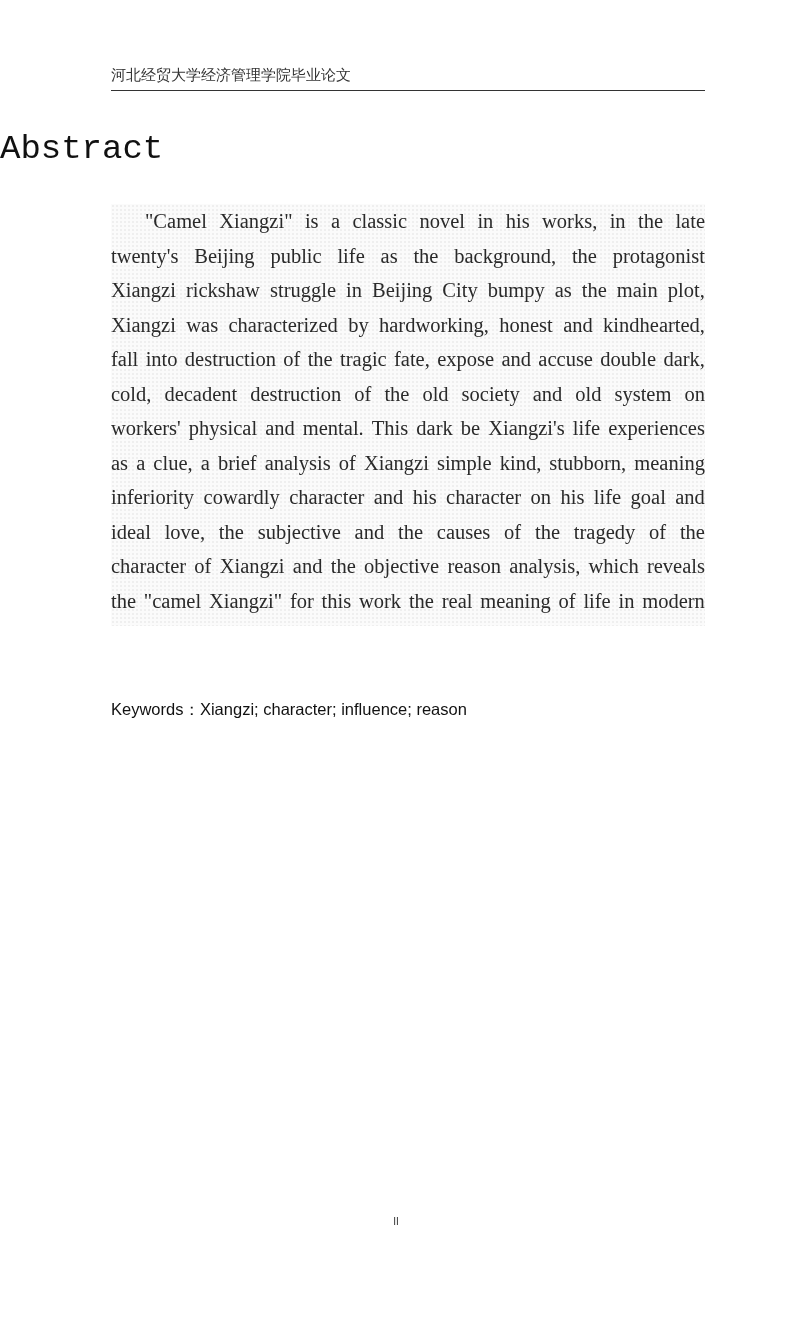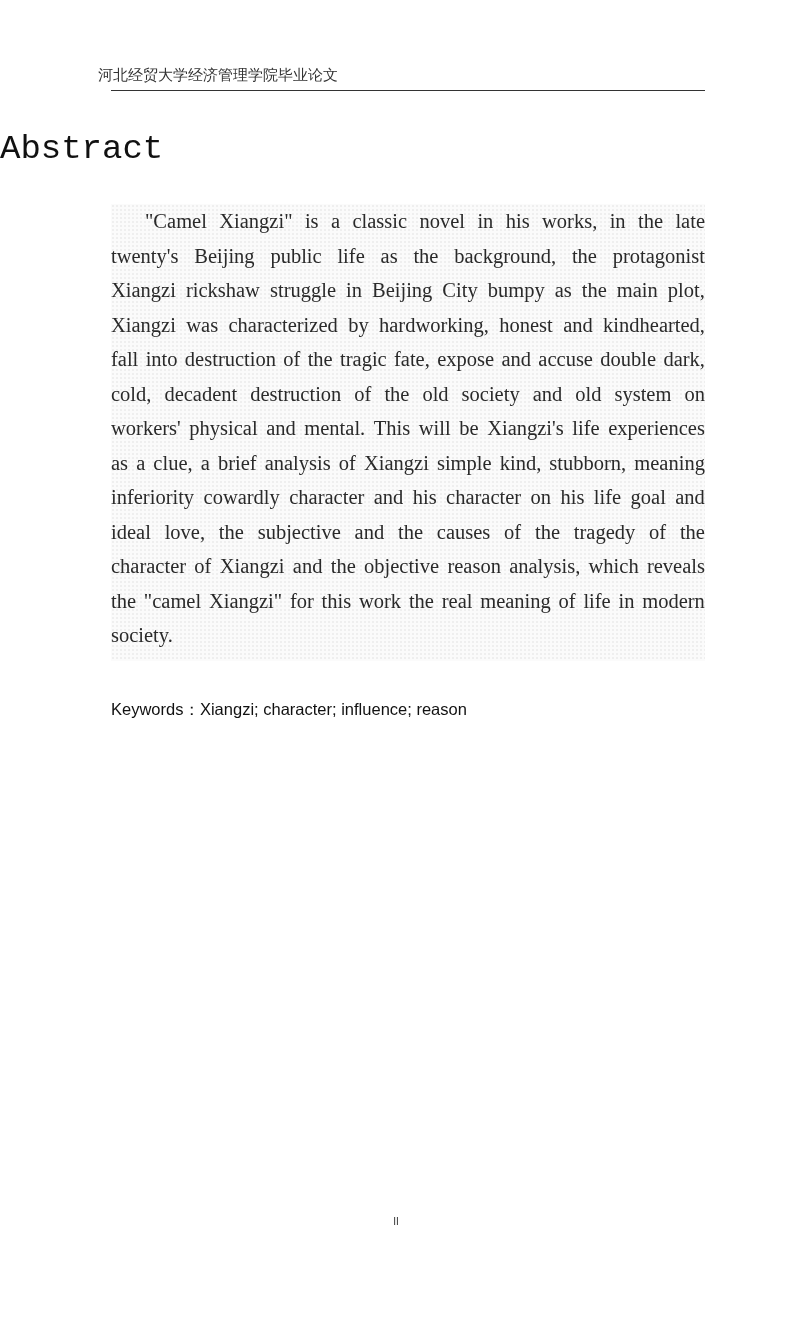--- a/index.html
+++ b/index.html
@@ -1,21 +1,21 @@
 <!DOCTYPE html>
 <html><head>
 <meta charset="utf-8">
 <style>
   html, body { margin: 0; padding: 0; }
   body {
     width: 792px; height: 1330px; background: #ffffff; position: relative; overflow: hidden;
     font-family: "Liberation Serif", serif; color: #222;
   }
   .header {
-    position: absolute; left: 98px; top: 66px; width: 594px;
+    position: absolute; left: 111px; top: 66px; width: 594px;
     font-family: "DejaVu Serif", serif; font-size: 15px; color: #333; letter-spacing: 0px;
   }
   .header-rule {
     position: absolute; left: 111px; top: 90px; width: 594px; height: 0;
     border-top: 1.5px solid #333;
   }
   .title {
     position: absolute; left: 0; width: 792px; top: 130px; text-align: left;
     font-family: "Liberation Mono", monospace; font-size: 34px; color: #111;
   }
@@ -127,21 +127,21 @@
       <span>old</span>
       <span>system</span>
       <span>on</span>
     </div>
     <div class="line">
       <span>workers'</span>
       <span>physical</span>
       <span>and</span>
       <span>mental.</span>
       <span>This</span>
-      <span>will</span>
+      <span>dark</span>
       <span>be</span>
       <span>Xiangzi's</span>
       <span>life</span>
       <span>experiences</span>
     </div>
     <div class="line">
       <span>as</span>
       <span>a</span>
       <span>clue,</span>
       <span>a</span>
@@ -201,22 +201,19 @@
       <span>this</span>
       <span>work</span>
       <span>the</span>
       <span>real</span>
       <span>meaning</span>
       <span>of</span>
       <span>life</span>
       <span>in</span>
       <span>modern</span>
     </div>
-    <div class="line last">
-      <span>society.</span>
-    </div>
   </div>
 
 <div class="keywords">
   <span class="kw-label">Keywords：</span><span>Xiangzi; character; influence; reason</span>
 </div>
 
 <div class="page-number">II</div>
 
 </body></html>

